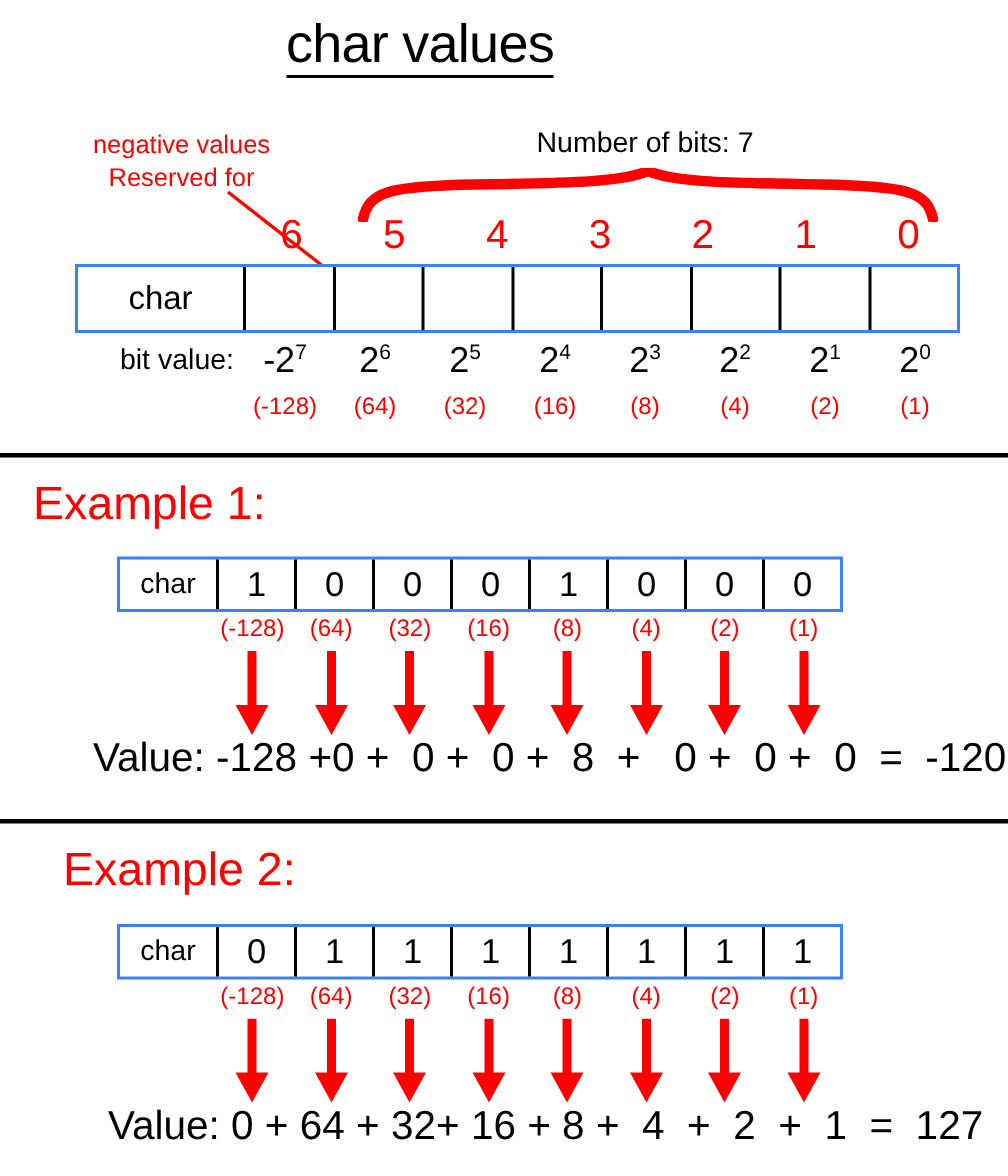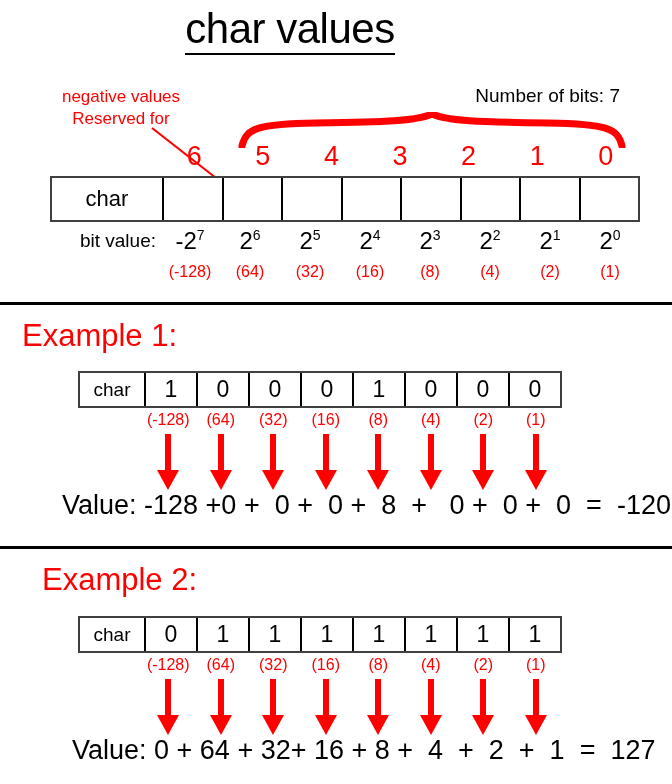--- a/index.html
+++ b/index.html
@@ -17,25 +17,25 @@
   }
   .page {
     position: relative;
     width: 672px;
     height: 784px;
   }
 
   
   .title {
     position: absolute;
-    left: 10px;
+    left: 0;
     top: 6px;
     width: 560px;
     text-align: center;
-    font-size: 42px;
+    font-size: 36px;
     line-height: 46px;
     letter-spacing: -0.5px;
     font-weight: 400;
   }
   .title span.ul {
     border-bottom: 2px solid #000;
     padding-bottom: 1px;
   }
 
   
@@ -56,21 +56,21 @@
     width: 70px;
     height: 56px;
     pointer-events: none;
   }
 
   .bits-label {
     position: absolute;
     left: 240px;
     top: 84px;
     width: 380px;
-    text-align: right;
+    text-align: center;
     font-size: 19px;
     line-height: 24px;
     color: #000;
   }
   .brace {
     position: absolute;
     left: 236px;
     top: 112px;
     width: 392px;
     height: 36px;
@@ -93,21 +93,21 @@
     text-align: center;
     color: #FF0000;
     font-size: 27px;
     line-height: 32px;
   }
 
   
   .char-table {
     position: absolute;
     display: flex;
-    border: 2px solid #404040;
+    border: 2px solid #3b82f6;
     background: #fff;
     box-sizing: border-box;
   }
   .char-table .cell {
     border-left: 2px solid #000;
     box-sizing: border-box;
     display: flex;
     align-items: center;
     justify-content: center;
   }

